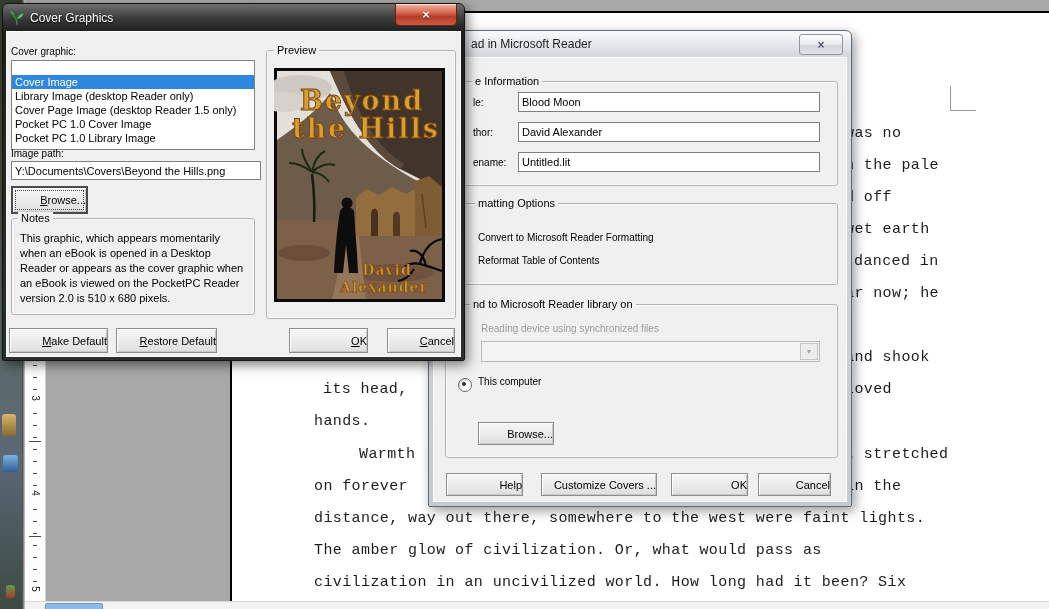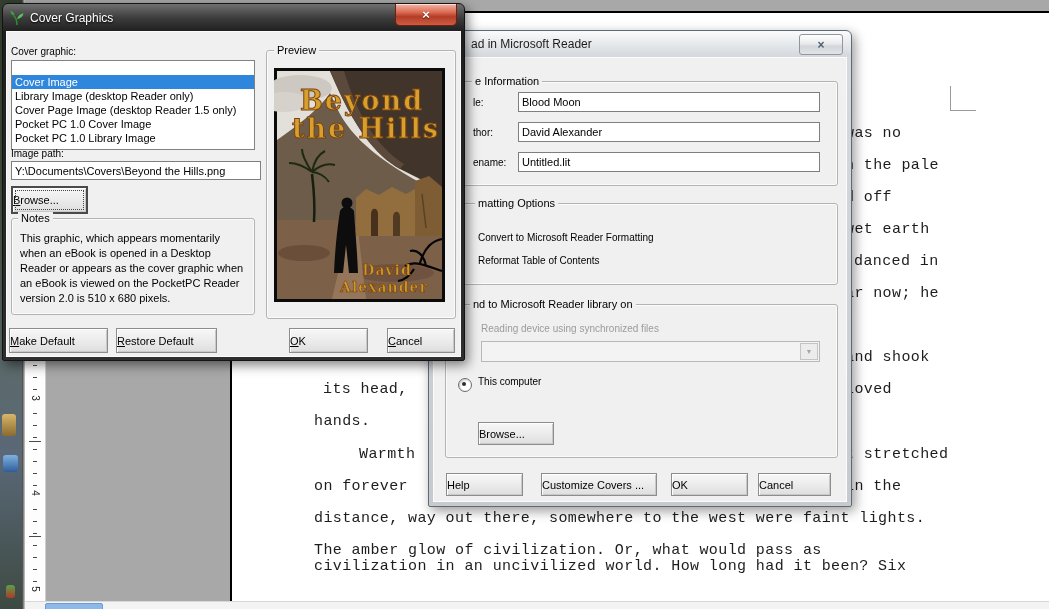--- a/index.html
+++ b/index.html
@@ -20,21 +20,21 @@
   .winedge{background:linear-gradient(90deg,#3a3a3a,#777 40%,#cfcfcf);z-index:1}
   .hscroll{background:#f3f3f3;border-top:1px solid #d8d8d8;z-index:2}
   .hthumb{position:absolute;top:1px;height:6px;background:#8cb8ea;border:1px solid #6e9cd0;border-radius:2px}
   .wall{background:linear-gradient(180deg,#33402e 0%,#47523f 30%,#5c6a66 55%,#5a6878 75%,#3d4a42 100%);z-index:1}
   .wicon{position:absolute;border-radius:3px}
   
   .grp{border:1px solid #b3b3b3;border-radius:3px;box-shadow:inset 0 0 0 1px rgba(255,255,255,.75)}
   .leg{position:absolute;top:-7px;background:#f0f0f0;padding:0 3px;font-size:11px;line-height:13px;color:#000;white-space:nowrap}
   .btn{background:linear-gradient(#f7f7f7,#ededed 45%,#dedede);border:1px solid #8d8d8d;
        box-shadow:inset 1px 1px 0 #fff,inset -1px -1px 0 #c9c9c9;
-       display:flex;align-items:center;justify-content:flex-start;font-size:11px;color:#000;cursor:default}
+       display:flex;align-items:center;justify-content:flex-end;font-size:11px;color:#000;cursor:default}
   .btn .lbl{display:block;white-space:pre}
   .accel .lbl::first-letter{text-decoration:underline}
   .defbtn{border:2px solid #4a4a4a;outline:1px dotted #444;outline-offset:-5px}
   .input{background:#fff;border:1px solid #7f7f7f;font-size:11px;padding:0 3px;display:flex;align-items:center;white-space:pre;color:#000}
   .combo{background:#fff;border:1px solid #7f7f7f;font-size:11px;color:#000}
   .combo .val{position:absolute;left:4px;top:0;bottom:0;display:flex;align-items:center;white-space:pre}
   .combo .arrow{position:absolute;right:1px;top:1px;bottom:1px;width:16px;
        background:linear-gradient(#f5f5f5,#d9d9d9);border:1px solid #979797;
        display:flex;align-items:center;justify-content:center;font-size:7px;color:#222}
   .combo.disabled{background:#f3f3f3;border-color:#b9b9b9}
@@ -103,21 +103,21 @@
 <div class="abs doc" style="left:845px;top:349px">and shook</div>
 <div class="abs doc" style="left:845px;top:381px">loved</div>
 <div class="abs doc" style="left:845px;top:446px">t stretched</div>
 <div class="abs doc" style="left:845px;top:478px">in the</div>
 <div class="abs doc" style="left:323px;top:381px">its head,</div>
 <div class="abs doc" style="left:314px;top:413px">hands.</div>
 <div class="abs doc" style="left:359px;top:446px">Warmth</div>
 <div class="abs doc" style="left:314px;top:478px">on forever</div>
 <div class="abs doc" style="left:314px;top:510px">distance, way out there, somewhere to the west were faint lights.</div>
 <div class="abs doc" style="left:314px;top:542px">The amber glow of civilization. Or, what would pass as</div>
-<div class="abs doc" style="left:314px;top:558px">civilization in an uncivilized world. How long had it been? Six</div>
+<div class="abs doc" style="left:314px;top:574px">civilization in an uncivilized world. How long had it been? Six</div>
 
 <div class="abs dlg2" style="left:428px;top:30px;width:422px;height:475px">
   <div class="client"></div>
   <div class="abs t2" style="left:42px;top:6px">ad in Microsoft Reader</div>
   <div class="abs closeI" style="left:370px;top:3px;width:42px;height:19px">
       <span>×</span>
     </div>
 
   <div class="abs grp" style="left:16px;top:50px;width:391px;height:103px">
     <span class="leg" style="left:26px">e Information</span>

